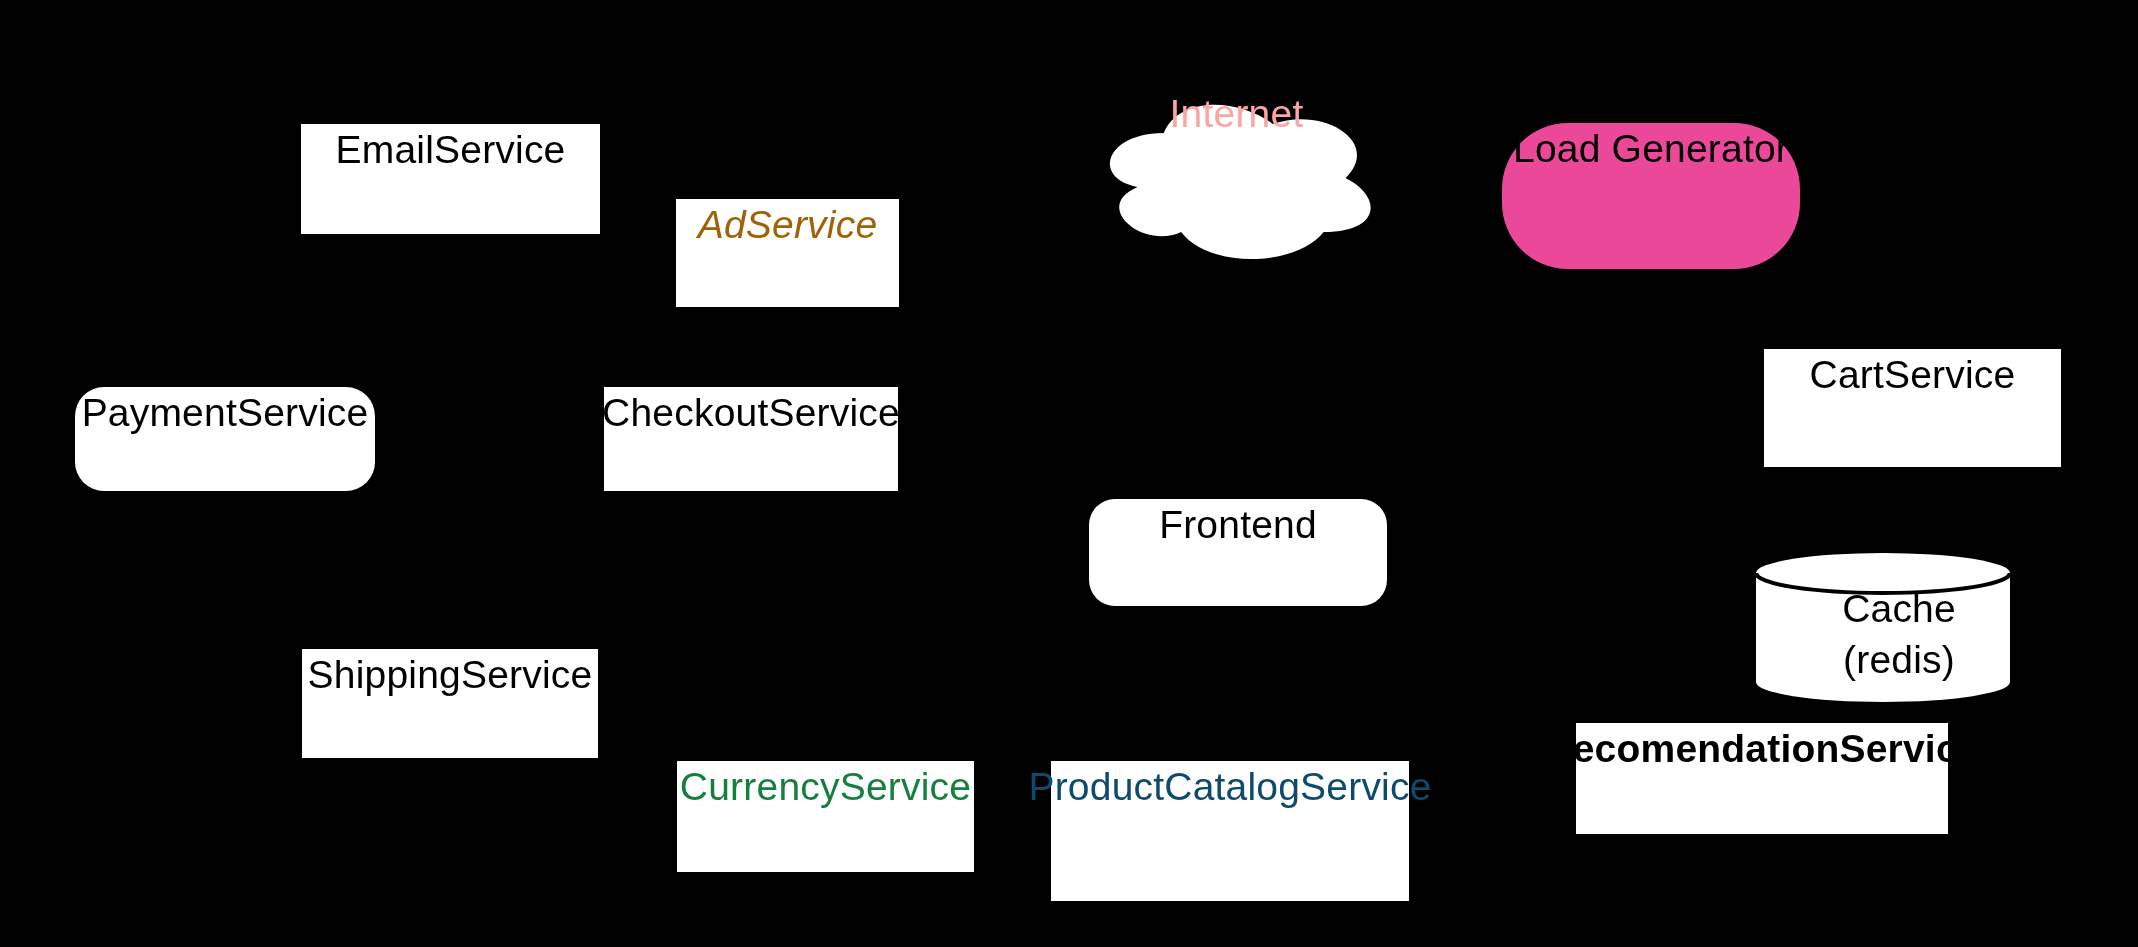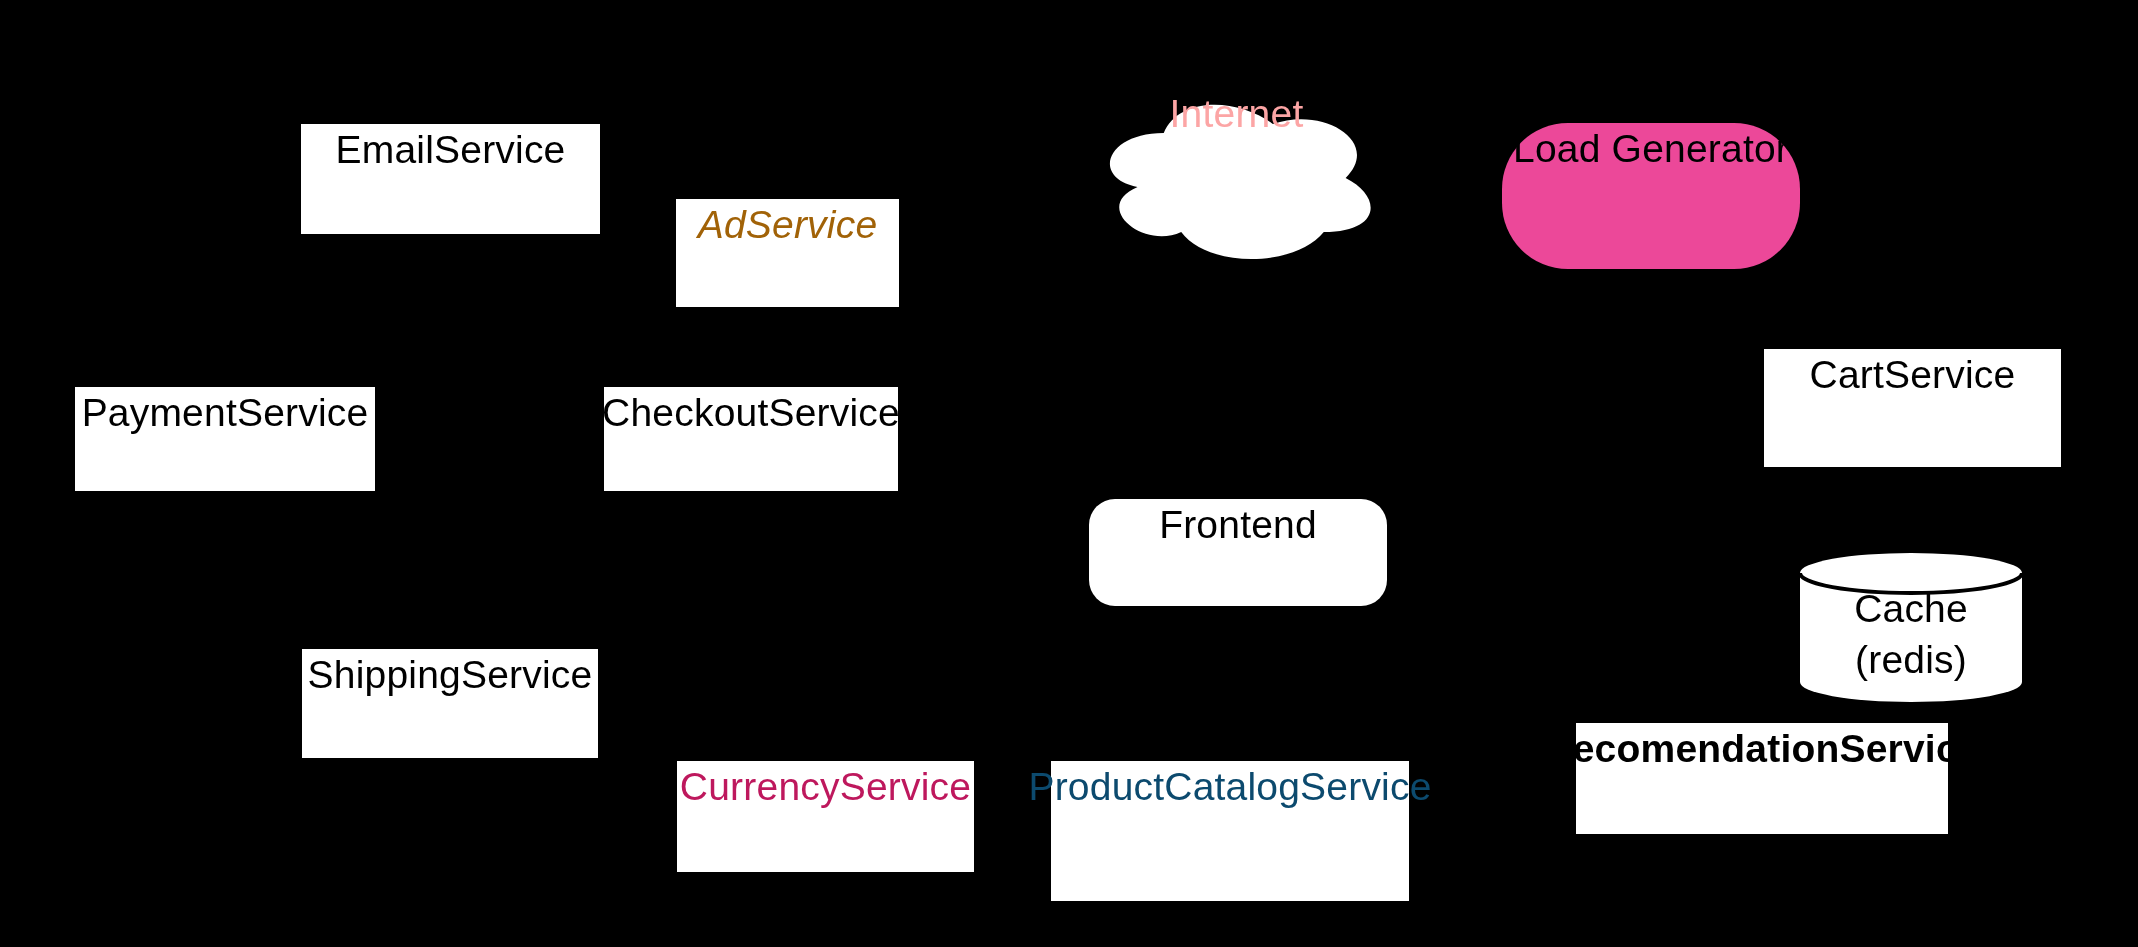--- a/index.html
+++ b/index.html
@@ -40,26 +40,26 @@
 </head>
 <body>
 
 <div class="stage" style="background: rgb(0, 0, 0);">
     <div class="node rect" style="left: 301px; top: 124px; width: 299px; height: 110px; color: rgb(0, 0, 0);"><span class="label">EmailService</span></div>
     <div class="node rect" style="left: 676px; top: 199px; width: 223px; height: 108px; color: #a16207; font-style: italic;"><span class="label">AdService</span></div>
     <div class="node cloud" style="left: 1091px; top: 88px; width: 291px; height: 180px; color: #fca5a5;"><svg viewBox="0 0 291 180" preserveAspectRatio="none" class="shape-svg">
         <path d="M 72.75 45.00 C 14.55 45.00, 0.00 90.00, 46.56 99.00 C 0.00 118.80, 52.38 162.00, 90.21 144.00 C 116.40 180.00, 203.70 180.00, 232.80 144.00 C 291.00 144.00, 291.00 108.00, 254.63 90.00 C 291.00 54.00, 232.80 18.00, 181.88 36.00 C 145.50 9.00, 87.30 9.00, 72.75 45.00 Z" fill="#ffffff"></path>
       </svg><span class="label">Internet</span></div>
     <div class="node rounded" style="left: 1502px; top: 123px; width: 298px; height: 146px; color: rgb(0, 0, 0);"><span class="label">Load Generator</span></div>
-    <div class="node rect" style="left: 75px; top: 387px; width: 300px; height: 104px; color: rgb(0, 0, 0);"><span class="label">PaymentService</span></div>
+    <div class="node rect" style="left: 75px; top: 387px; width: 300px; height: 104px; color: rgb(0, 0, 0); border-radius: 29px;"><span class="label">PaymentService</span></div>
     <div class="node rect" style="left: 604px; top: 387px; width: 294px; height: 104px; color: rgb(0, 0, 0);"><span class="label">CheckoutService</span></div>
     <div class="node rect" style="left: 1764px; top: 349px; width: 297px; height: 118px; color: rgb(0, 0, 0);"><span class="label">CartService</span></div>
     <div class="node rect" style="left: 1089px; top: 499px; width: 298px; height: 107px; color: rgb(0, 0, 0); border-radius: 26px;"><span class="label">Frontend</span></div>
-    <div class="node cylinder" style="left: 1800px; top: 553px; width: 222px; height: 149px; color: rgb(0, 0, 0);"><svg viewBox="0 0 222 149" preserveAspectRatio="none" class="shape-svg">
+    <div class="node cylinder" style="left: 1756px; top: 553px; width: 222px; height: 149px; color: rgb(0, 0, 0); padding-left: 32px;"><svg viewBox="0 0 222 149" preserveAspectRatio="none" class="shape-svg">
         <path d="M 0 20 A 111 20 0 0 1 222 20 L 222 129 A 111 20 0 0 1 0 129 Z" fill="#ffffff"></path>
         <path d="M 0 20 A 111 20 0 0 0 222 20" fill="none" stroke="#000000" stroke-width="4"></path>
       </svg><span class="label">Cache
 (redis)</span></div>
     <div class="node rect" style="left: 302px; top: 649px; width: 296px; height: 109px; color: rgb(0, 0, 0);"><span class="label">ShippingService</span></div>
-    <div class="node rect" style="left: 677px; top: 761px; width: 297px; height: 111px; color: #be185d;"><span class="label">CurrencyService</span></div>
+    <div class="node rect" style="left: 677px; top: 761px; width: 297px; height: 111px; color: #15803d;"><span class="label">CurrencyService</span></div>
     <div class="node rect" style="left: 1051px; top: 761px; width: 358px; height: 140px; color: #0c4a6e;"><span class="label">ProductCatalogService</span></div>
     <div class="node rect" style="left: 1576px; top: 723px; width: 372px; height: 111px; color: rgb(0, 0, 0); font-weight: bold;"><span class="label">RecomendationService</span></div>
   </div>
 
 </body></html>

